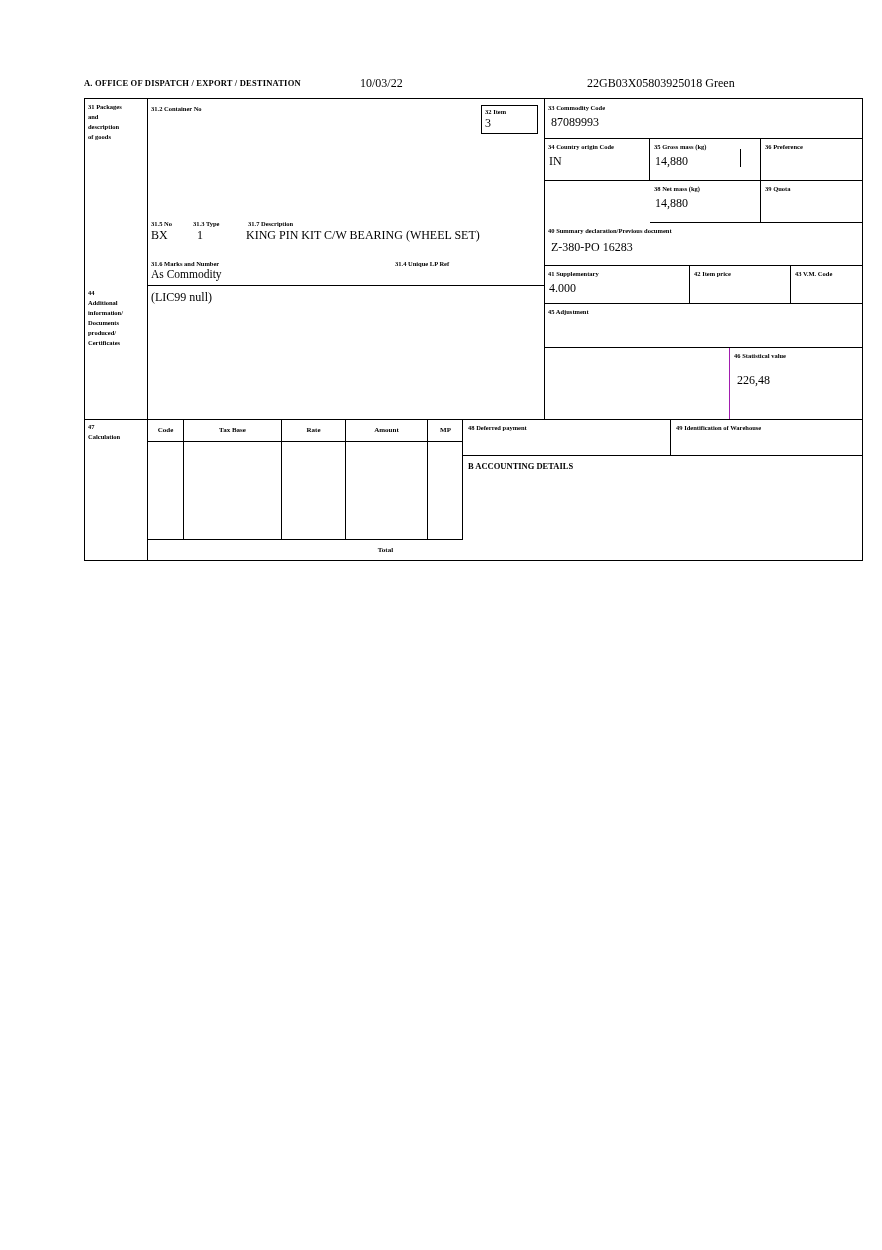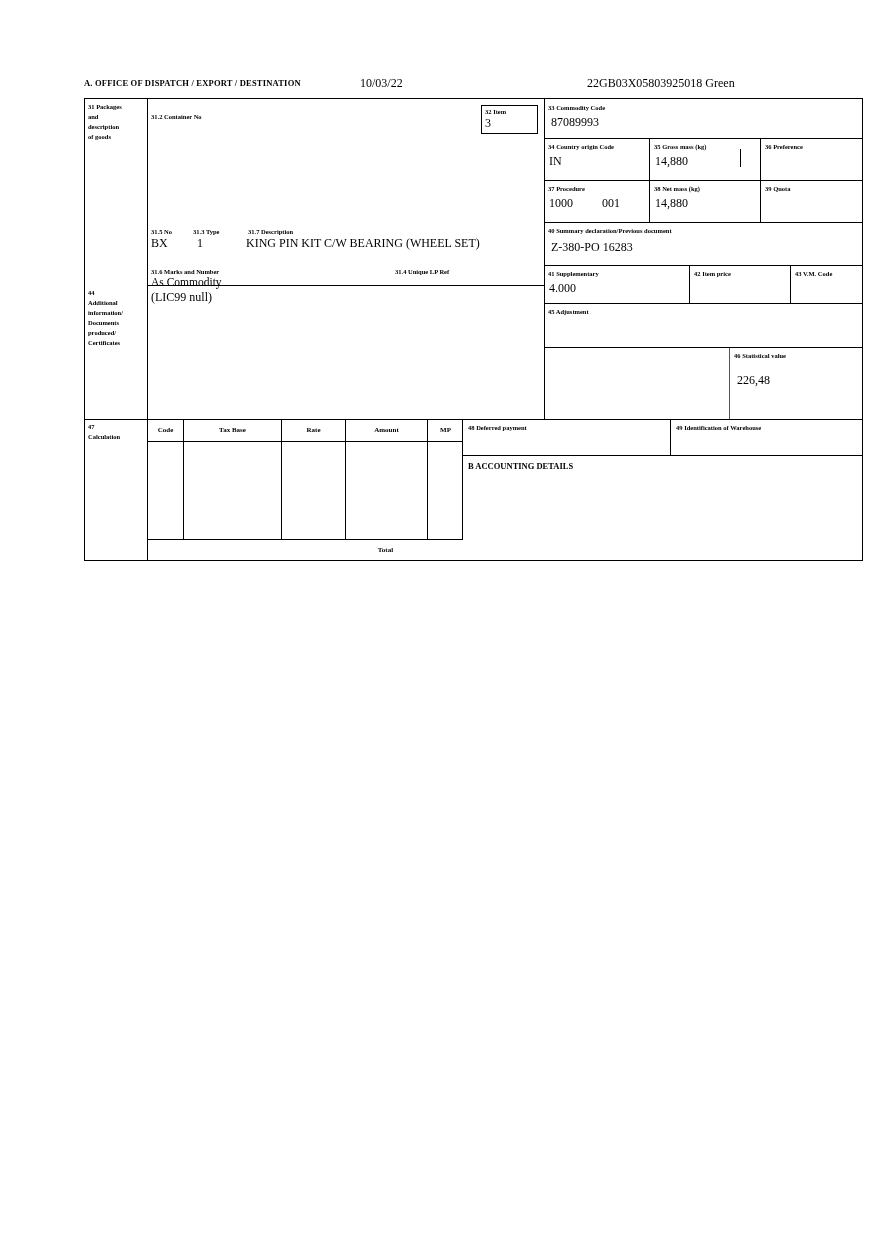--- a/index.html
+++ b/index.html
@@ -141,21 +141,21 @@
     <div class="hline" style="left:62px; top:186px; width:397px;"></div>
     <div class="hline" style="left:0px; top:320px; width:778px;"></div>
 
     <div class="cell" style="left:0; top:0; width:62px; height:186px;">
       <div class="tag" style="left:3px; top:4px;">31 Packages</div>
       <div class="tag" style="left:3px; top:14px;">and</div>
       <div class="tag" style="left:3px; top:24px;">description</div>
       <div class="tag" style="left:3px; top:34px;">of goods</div>
     </div>
 
-    <div class="cell" style="left:62px; top:8px; width:397px; height:186px;padding-left:14px;">
+    <div class="cell" style="left:62px; top:0; width:397px; height:186px;padding-left:14px;">
       <div class="tag" style="left:4px; top:6px;">31.2 Container No</div>
       <div class="val" style="left:4px; top:18px;"></div>
 
       <div class="tag" style="left:4px; top:121px;">31.5 No</div>
       <div class="tag" style="left:46px; top:121px;">31.3 Type</div>
       <div class="tag" style="left:101px; top:121px;">31.7 Description</div>
 
       <div class="val" style="left:4px; top:130px;">BX</div>
       <div class="val" style="left:50px; top:130px;">1</div>
       <div class="val" style="left:99px; top:130px;">KING PIN KIT C/W BEARING (WHEEL SET)</div>
@@ -183,25 +183,20 @@
     <div class="cell bb br" style="left:565px; top:40px; width:111px; height:42px;">
       <div class="tag" style="left:4px; top:4px;">35 Gross mass (kg)</div>
       <div class="val" style="left:5px; top:16px;">14,880</div>
       <div class="vline" style="left:90px; top:10px; height:18px;"></div>
     </div>
     <div class="cell bb" style="left:676px; top:40px; width:102px; height:42px;">
       <div class="tag" style="left:4px; top:4px;">36 Preference</div>
       <div class="val" style="left:5px; top:16px;"></div>
     </div>
 
-    <div class="cell bb br" style="left:459px; top:82px; width:106px; height:42px;">
-      <div class="tag" style="left:4px; top:4px;">37 Procedure</div>
-      <div class="val" style="left:5px; top:16px;">1000</div>
-      <div class="val" style="left:58px; top:16px;">001</div>
-    </div>
     <div class="cell bb br" style="left:565px; top:82px; width:111px; height:42px;">
       <div class="tag" style="left:4px; top:4px;">38 Net mass (kg)</div>
       <div class="val" style="left:5px; top:16px;">14,880</div>
     </div>
     <div class="cell bb" style="left:676px; top:82px; width:102px; height:42px;">
       <div class="tag" style="left:4px; top:4px;">39 Quota</div>
       <div class="val" style="left:5px; top:16px;"></div>
     </div>
 
     <div class="cell bb" style="left:459px; top:124px; width:319px; height:43px;text-align:center;">

